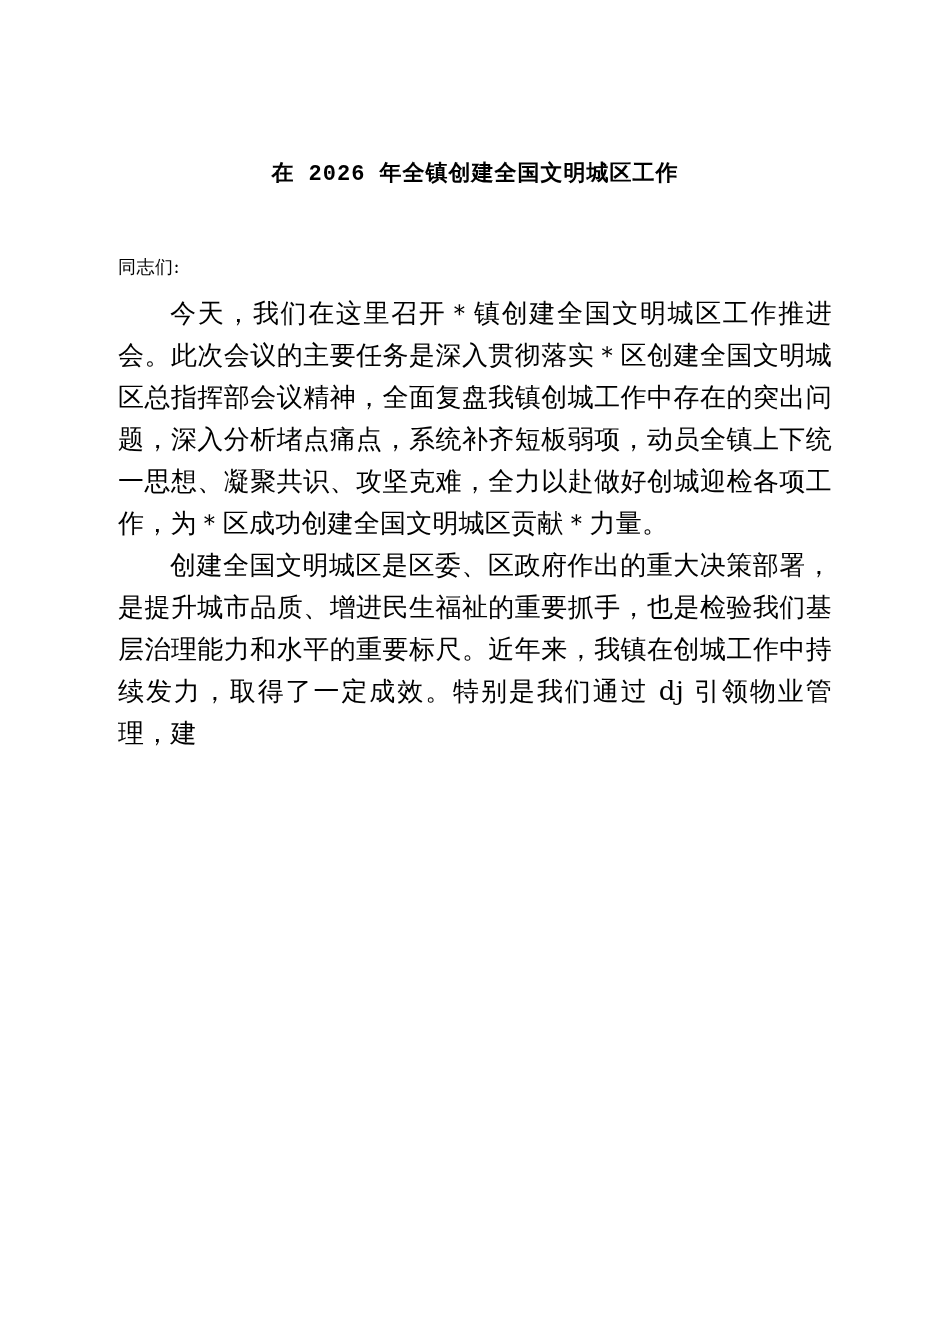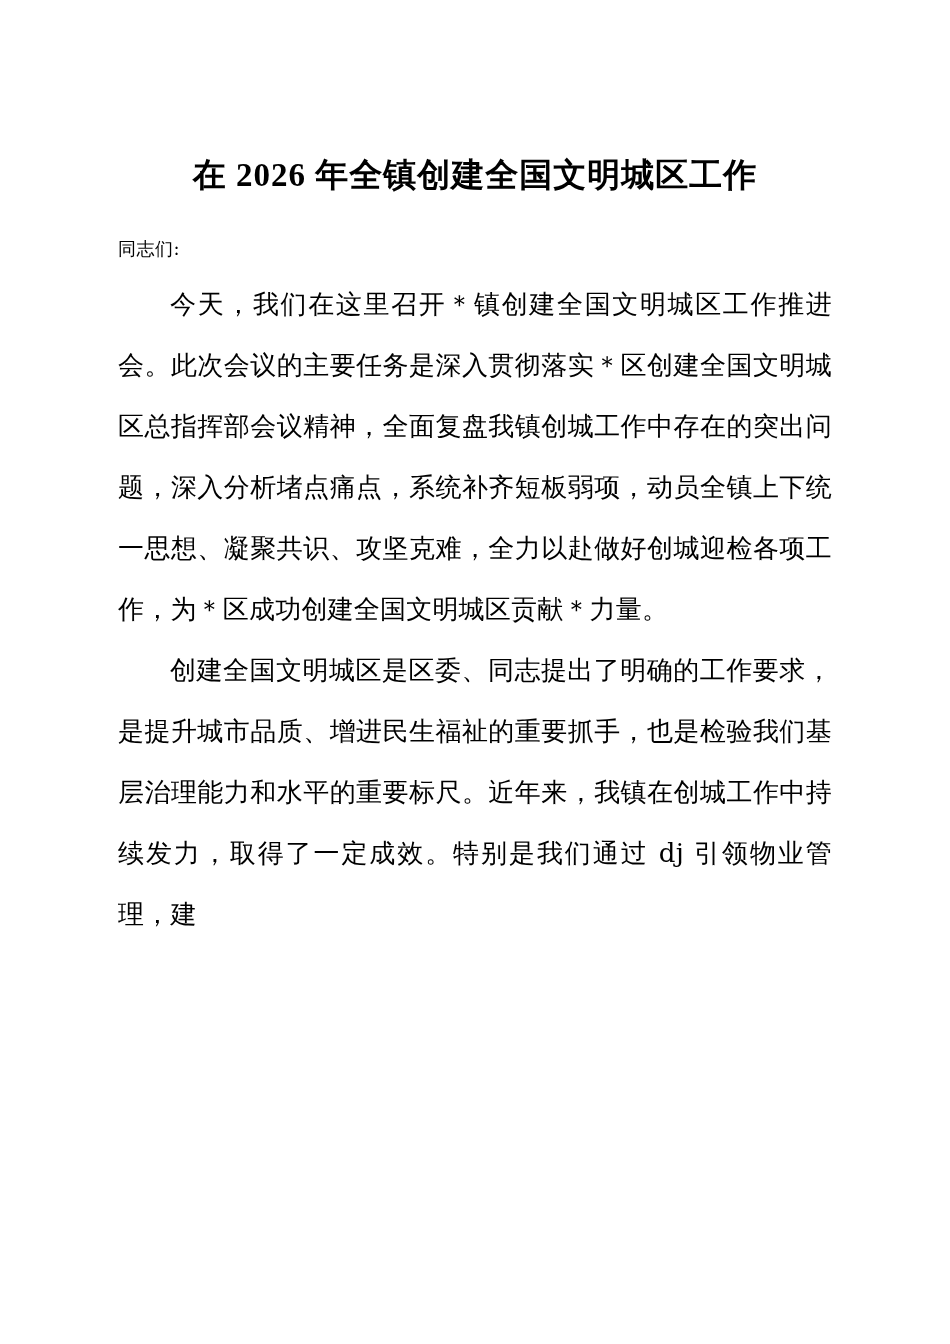--- a/index.html
+++ b/index.html
@@ -15,54 +15,54 @@
     overflow: hidden;
   }
   .page {
     width: 950px;
     height: 1344px;
     box-sizing: border-box;
     padding: 150px 118px 0 118px;
     position: relative;
   }
   .doc-title {
-    font-family: Liberation Serif, serif;
+    font-family: Liberation Mono, monospace;
     font-weight: bold;
-    font-size: 33px;
+    font-size: 22px;
     line-height: 50px;
     text-align: center;
     letter-spacing: 1px;
-    margin: 0 0 26px 0;
+    margin: 0 0 44px 0;
   }
   .doc-title .line {
     display: block;
   }
   .salutation {
     font-size: 18px;
     line-height: 46px;
     margin: 0 0 2px 0;
     letter-spacing: 0.5px;
   }
   .para {
     font-size: 26px;
-    line-height: 61px;
+    line-height: 42px;
     text-align: justify;
     text-justify: inter-ideograph;
     text-indent: 52px;
     margin: 0;
     letter-spacing: 0.2px;
   }
 </style>
 </head>
 <body>
 
 <div class="page">
 
   <h1 class="doc-title">
     <span class="line">在 2026 年全镇创建全国文明城区工作</span>
   </h1>
 
   <p class="salutation">同志们:</p>
 
   <p class="para">今天，我们在这里召开＊镇创建全国文明城区工作推进会。此次会议的主要任务是深入贯彻落实＊区创建全国文明城区总指挥部会议精神，全面复盘我镇创城工作中存在的突出问题，深入分析堵点痛点，系统补齐短板弱项，动员全镇上下统一思想、凝聚共识、攻坚克难，全力以赴做好创城迎检各项工作，为＊区成功创建全国文明城区贡献＊力量。</p>
-  <p class="para">创建全国文明城区是区委、同志提出了明确的工作要求，是提升城市品质、增进民生福祉的重要抓手，也是检验我们基层治理能力和水平的重要标尺。近年来，我镇在创城工作中持续发力，取得了一定成效。特别是我们通过 dj 引领物业管理，建</p>
+  <p class="para">创建全国文明城区是区委、区政府作出的重大决策部署，是提升城市品质、增进民生福祉的重要抓手，也是检验我们基层治理能力和水平的重要标尺。近年来，我镇在创城工作中持续发力，取得了一定成效。特别是我们通过 dj 引领物业管理，建</p>
 
 </div>
 
 </body></html>

